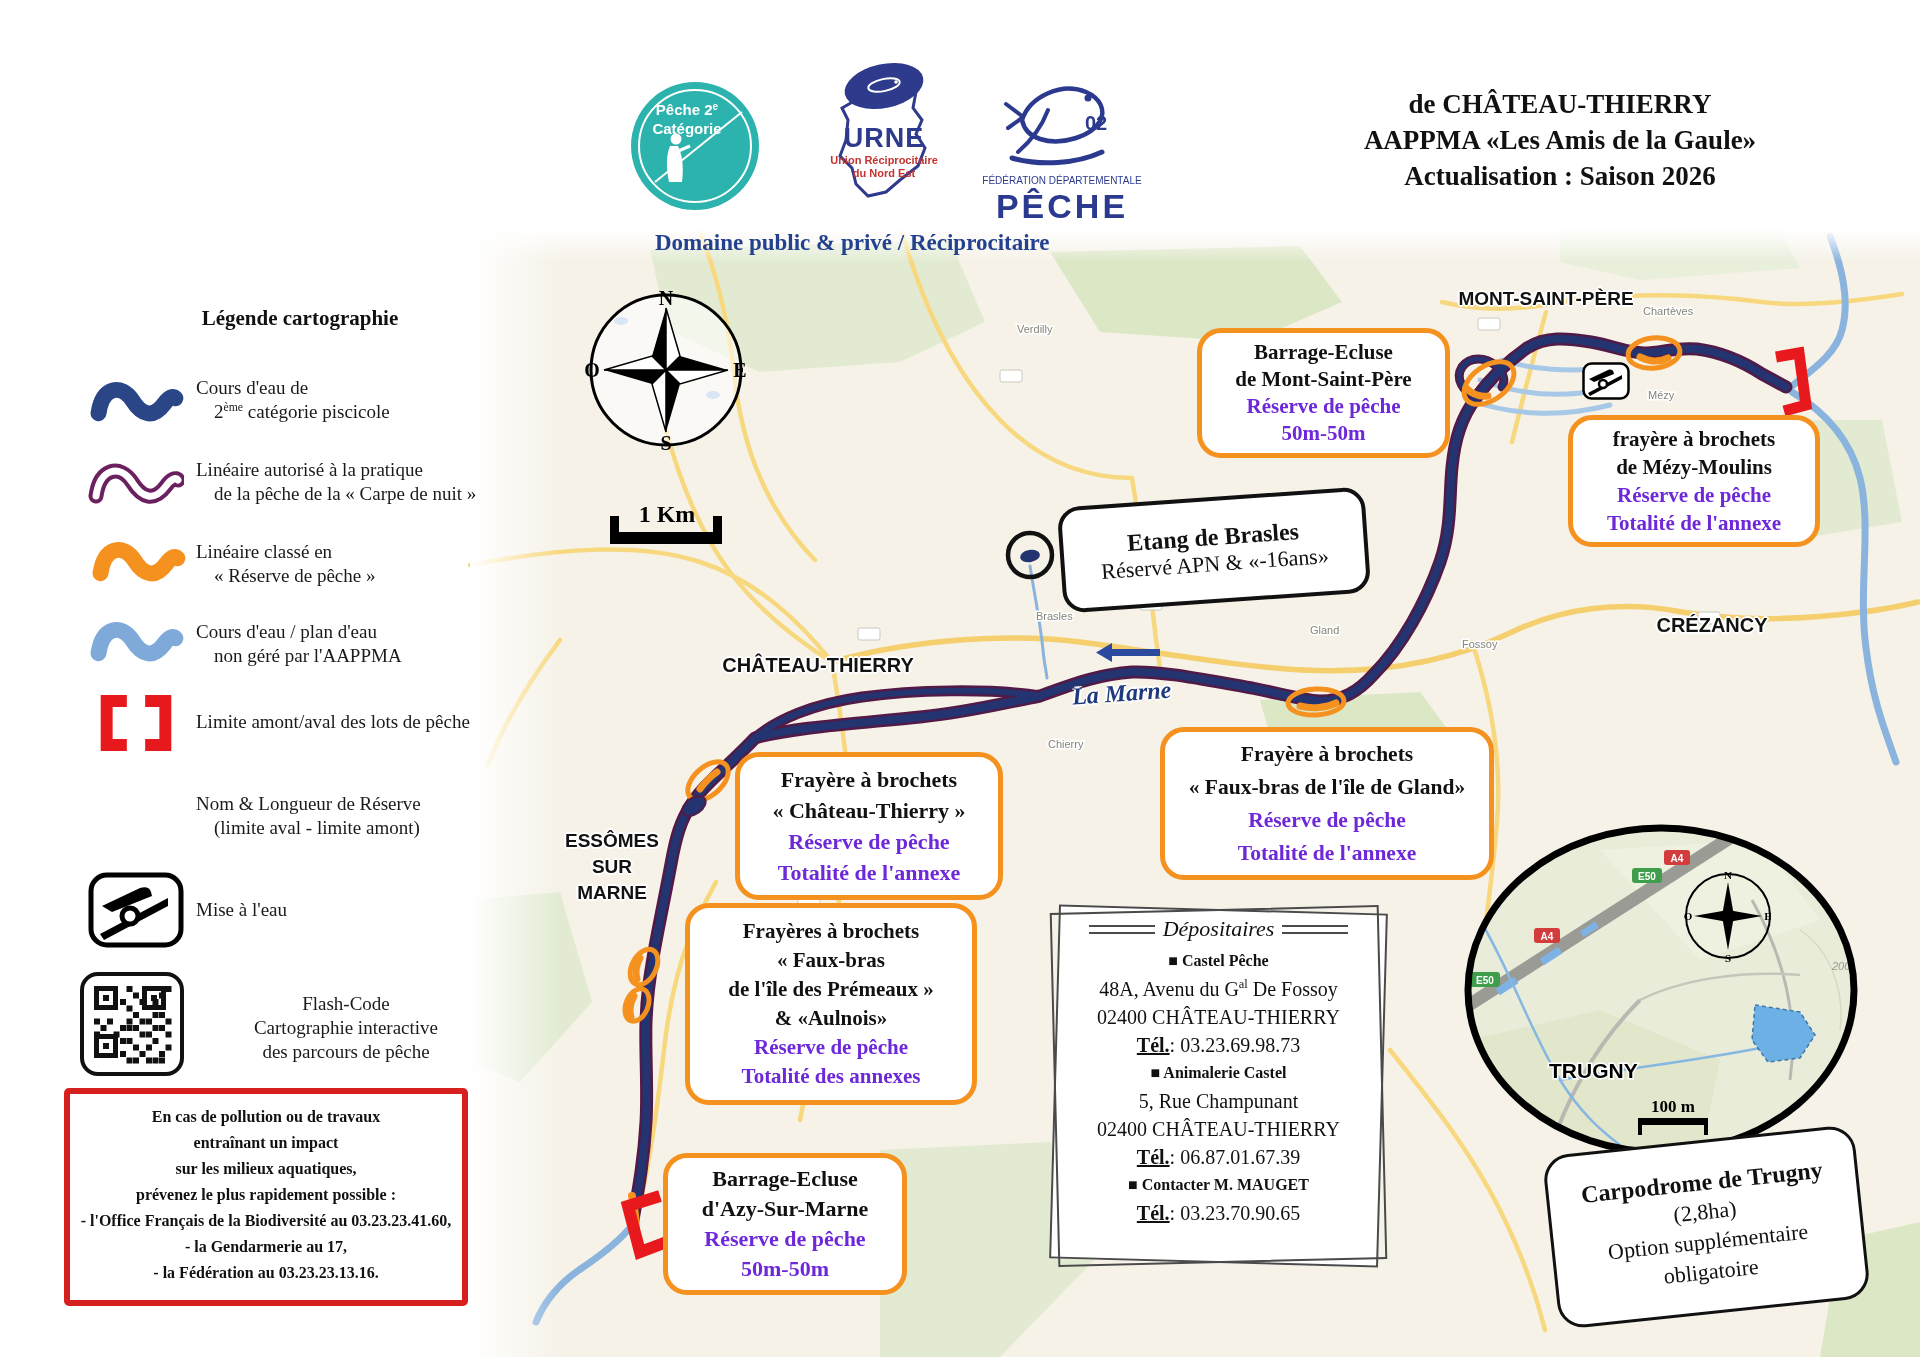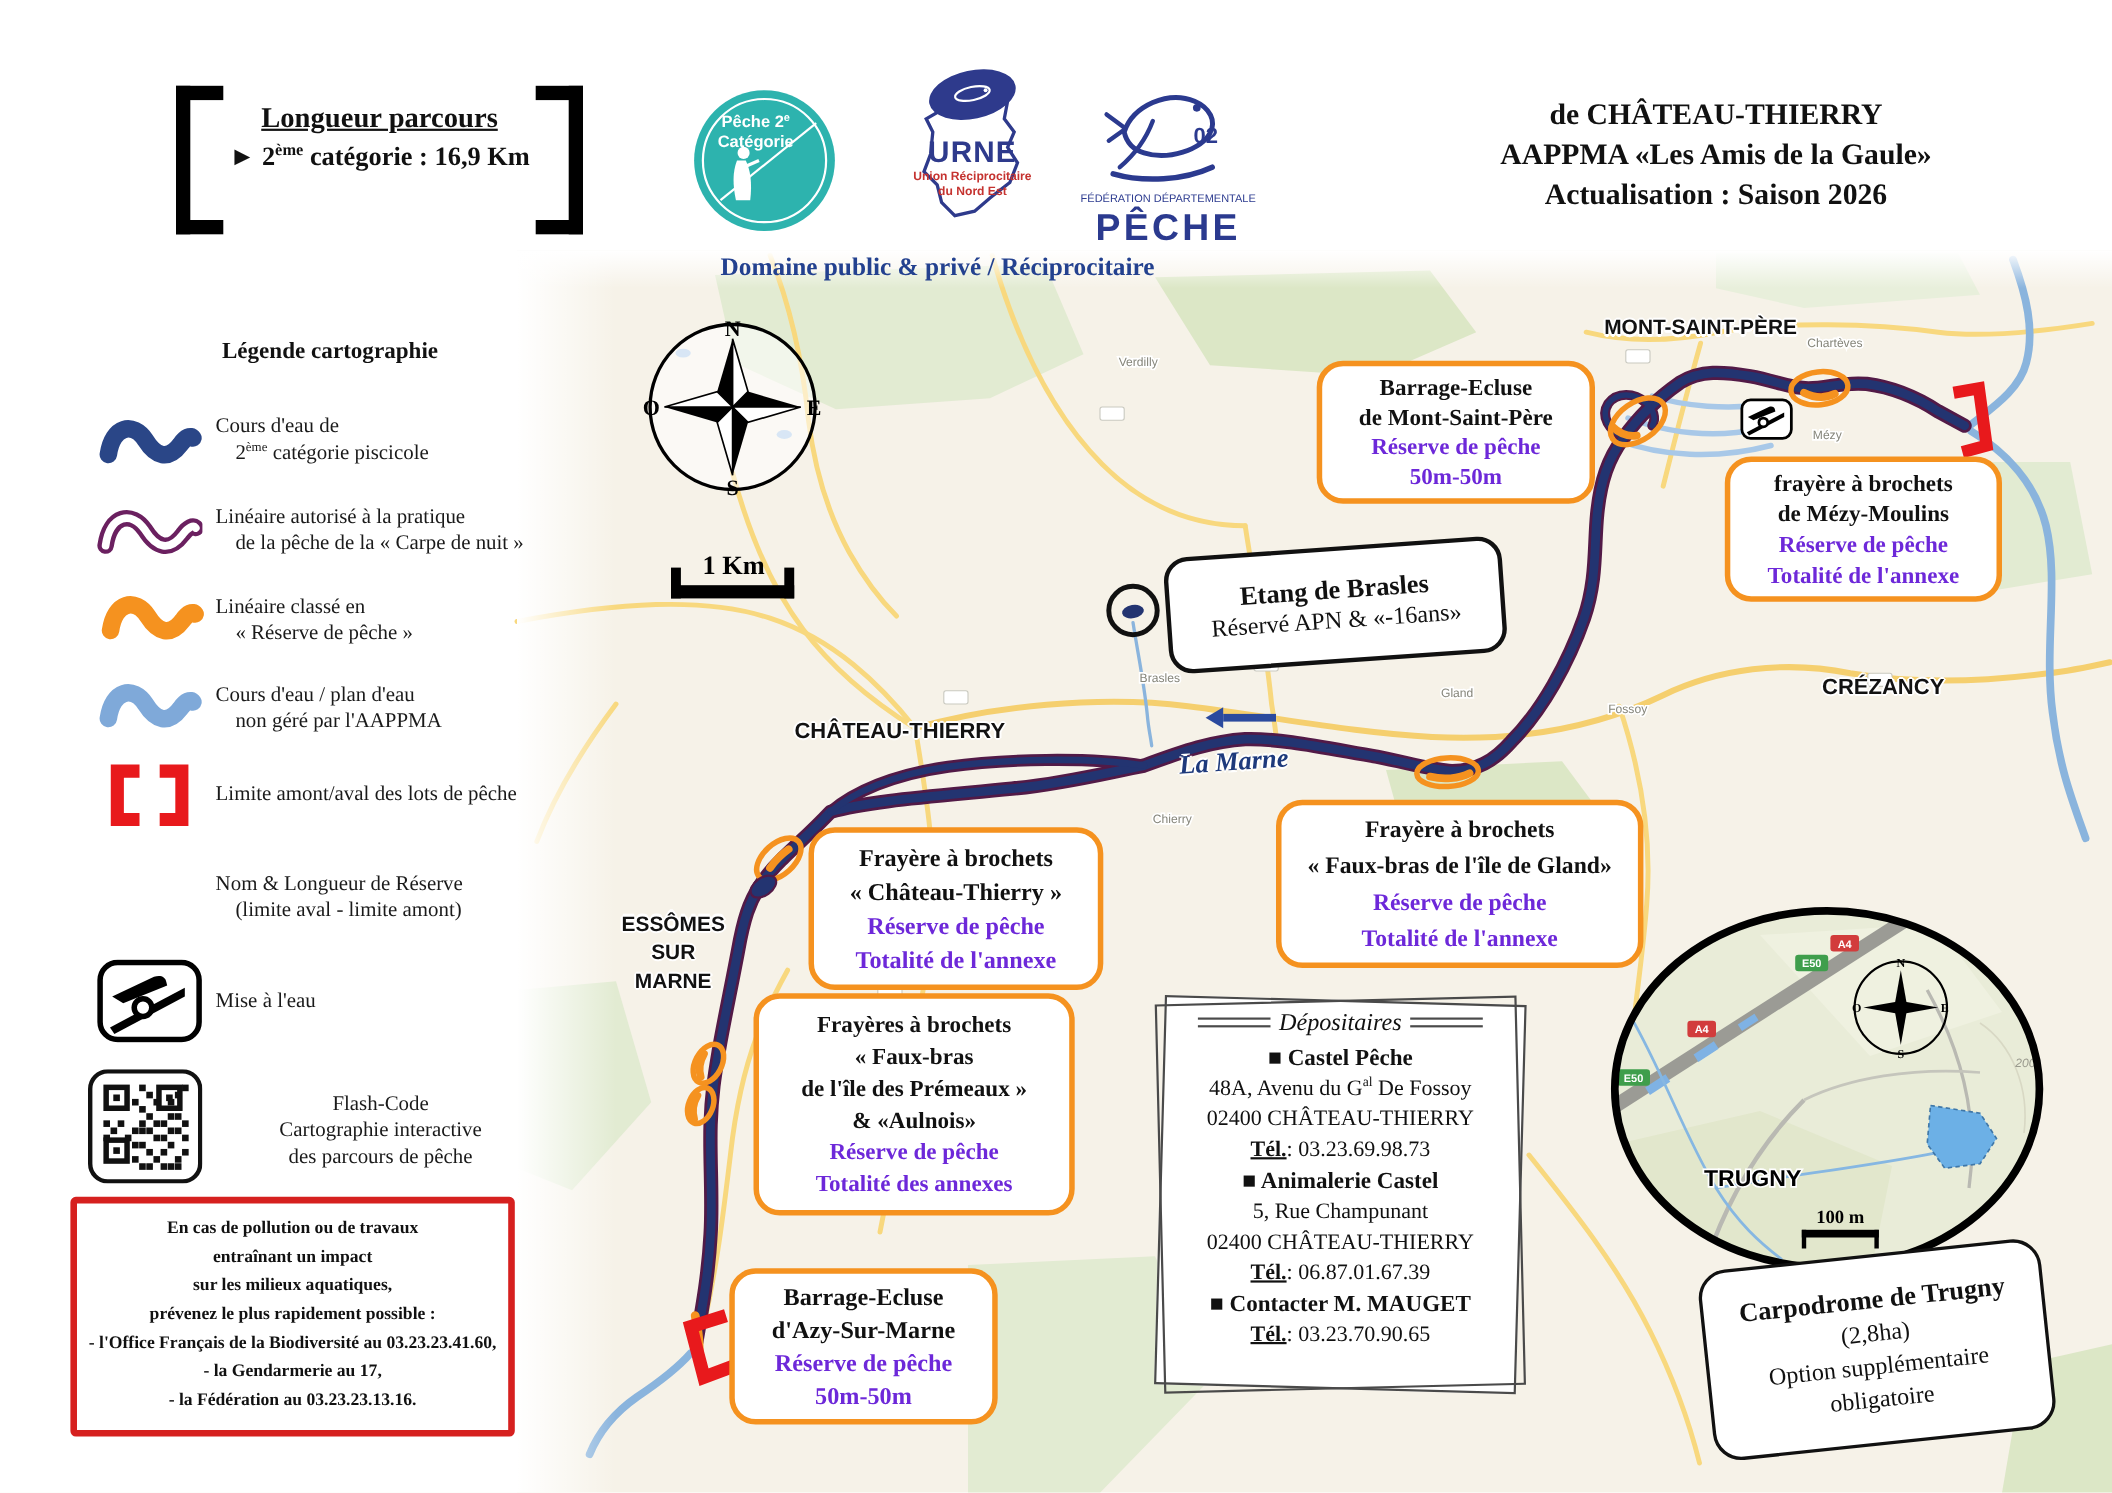--- a/index.html
+++ b/index.html
@@ -39,21 +39,21 @@
   .marne{color:#1e3a7c;font-style:italic;font-weight:bold;font-size:24px;transform:rotate(-4deg);
          text-shadow:-2px 0 #fff,2px 0 #fff,0 -2px #fff,0 2px #fff;}
   
   .dep{left:1050px;top:905px;width:337px;height:362px;}
   .frame{position:absolute;left:4px;top:4px;right:4px;bottom:4px;border:2.5px solid #4a4a4a;background:#fff;}
   .f1{transform:rotate(1.6deg);}
   .f2{transform:rotate(-1.4deg);background:transparent;}
   .depc{position:absolute;left:10px;right:10px;top:10px;text-align:center;font-size:20px;line-height:28px;}
   .dtitle{display:flex;align-items:center;justify-content:center;gap:8px;font-style:italic;font-size:22px;margin-bottom:4px;}
   .dline{width:66px;height:5px;border-top:2px solid #4a4a4a;border-bottom:2px solid #4a4a4a;}
-  .dname{font-weight:bold;font-size:21px;}
+  .dname{font-weight:bold;font-size:16px;}
   .tel{font-weight:bold;text-decoration:underline;}
   
   .carpo{left:1550px;top:1140px;width:307px;height:168px;border:3.5px solid #111;border-radius:26px;background:#fff;
          transform:rotate(-6deg);text-align:center;display:flex;flex-direction:column;justify-content:center;
          font-size:22px;line-height:30px;}
   .carpo .b{font-weight:bold;font-size:24px;}
   .fade{pointer-events:none;}
   svg text{font-family:"Liberation Serif","DejaVu Serif",serif;}
   .sanstxt{font-family:"Liberation Sans","DejaVu Sans",sans-serif !important;}
   .halo{paint-order:stroke;stroke:#fff;stroke-width:3px;}
@@ -246,28 +246,20 @@
             <rect x="1704" y="1118" width="4" height="17"></rect>
         </g>
       </g>
       <ellipse cx="1661" cy="990" rx="193" ry="162" fill="none" stroke="#000" stroke-width="7"></ellipse>
     </g>
   </svg>
 
   <div class="abs fade" style="left:470px;top:228px;width:90px;height:1129px;background:linear-gradient(90deg,#fff,rgba(255,255,255,0));"></div>
   <div class="abs fade" style="left:470px;top:228px;width:1450px;height:34px;background:linear-gradient(180deg,#fff,rgba(255,255,255,0));"></div>
 
-  <div class="abs lenbox">
-    <div class="lb l"></div>
-    <div class="lb r"></div>
-    <div class="lentxt">
-      <div class="lentitle">Longueur parcours</div>
-      <div class="lenline"><span>► 2</span><span class="sup">ème</span><span> catégorie : 16,9 Km</span></div>
-    </div>
-  </div>
 
   <svg class="abs" style="left:615px;top:55px;" width="560" height="180" viewBox="0 0 560 180">
 
     <g>
       <circle cx="80" cy="91" r="64" fill="#2db3ae"></circle>
       <circle cx="80" cy="91" r="56" fill="none" stroke="#fff" stroke-width="2"></circle>
       <text x="72" y="60" text-anchor="middle" font-size="15" font-weight="bold" fill="#fff" class="sanstxt"><tspan>Pêche 2</tspan><tspan dy="-5" font-size="10">e</tspan></text>
       <text x="72" y="79" text-anchor="middle" font-size="15" font-weight="bold" fill="#fff" class="sanstxt">Catégorie</text>
       <g>
         <line x1="40" y1="127" x2="127" y2="57" stroke="#fff" stroke-width="2"></line>

